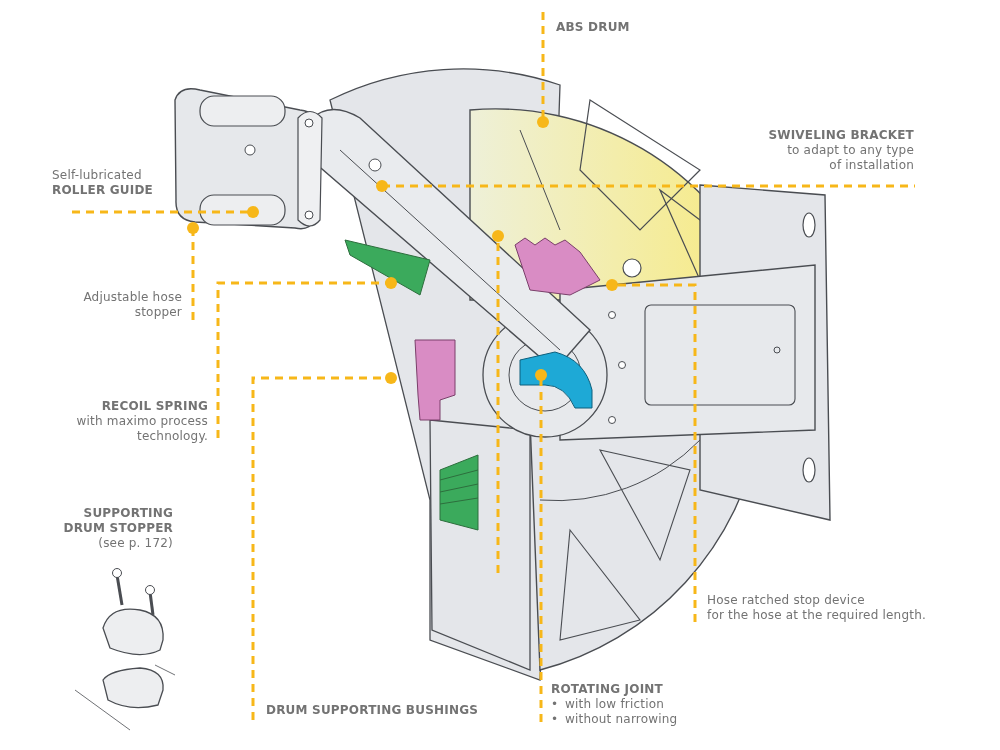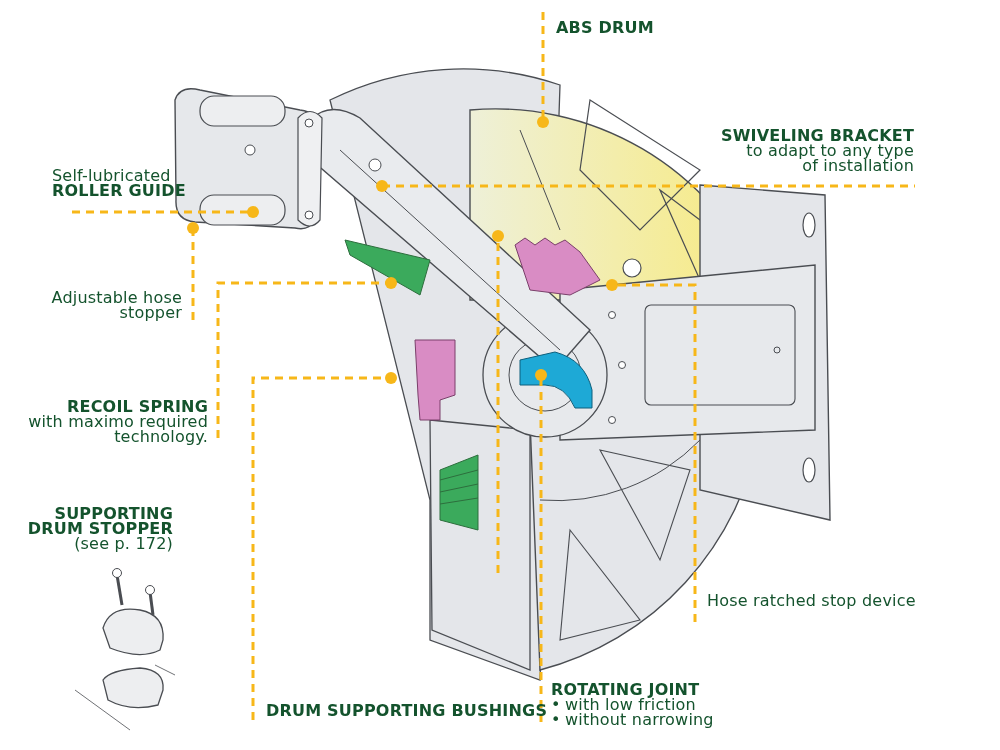--- a/index.html
+++ b/index.html
@@ -1,18 +1,18 @@
 <!DOCTYPE html>
 <html><head>
 <meta charset="utf-8">
 <style>
   html,body{margin:0;padding:0;background:#ffffff;}
   body{width:1000px;height:750px;position:relative;overflow:hidden;font-family:"DejaVu Sans","Liberation Sans",sans-serif;}
   #stage{position:absolute;left:0;top:0;width:1000px;height:750px;}
-  .label{position:absolute;color:#14532d;font-size:16px;line-height:15px;letter-spacing:0.2px;}
+  .label{position:absolute;color:#737373;font-size:12px;line-height:15px;letter-spacing:0.2px;}
   .label .t{display:block;font-weight:600;}
   .label .s{display:block;font-weight:normal;}
   .right{text-align:right;}
   .left{text-align:left;}
   .bullet::before{content:"\2022";display:inline-block;width:14px;}
 </style>
 </head>
 <body>
 
 <svg id="stage" viewBox="0 0 1000 750" xmlns="http://www.w3.org/2000/svg">
@@ -144,32 +144,33 @@
   <span class="t">ROLLER GUIDE</span>
 </div>
 
 <div class="label right" style="right:818px;top:290px;">
   <span class="s">Adjustable hose</span>
   <span class="s">stopper</span>
 </div>
 
 <div class="label right" style="right:792px;top:399px;">
   <span class="t">RECOIL SPRING</span>
-  <span class="s">with maximo required</span>
+  <span class="s">with maximo process</span>
   <span class="s">technology.</span>
 </div>
 
 <div class="label right" style="right:827px;top:506px;">
   <span class="t">SUPPORTING</span>
   <span class="t">DRUM STOPPER</span>
   <span class="s">(see p. 172)</span>
 </div>
 
 <div class="label left" style="left:707px;top:593px;">
   <span class="s">Hose ratched stop device</span>
+  <span class="s">for the hose at the required length.</span>
 </div>
 
 <div class="label left" style="left:266px;top:694px;margin-top:9px;">
   <span class="t">DRUM SUPPORTING BUSHINGS</span>
 </div>
 
 <div class="label left" style="left:551px;top:682px;">
   <span class="t">ROTATING JOINT</span>
   <span class="s bullet">with low friction</span>
   <span class="s bullet">without narrowing</span>

